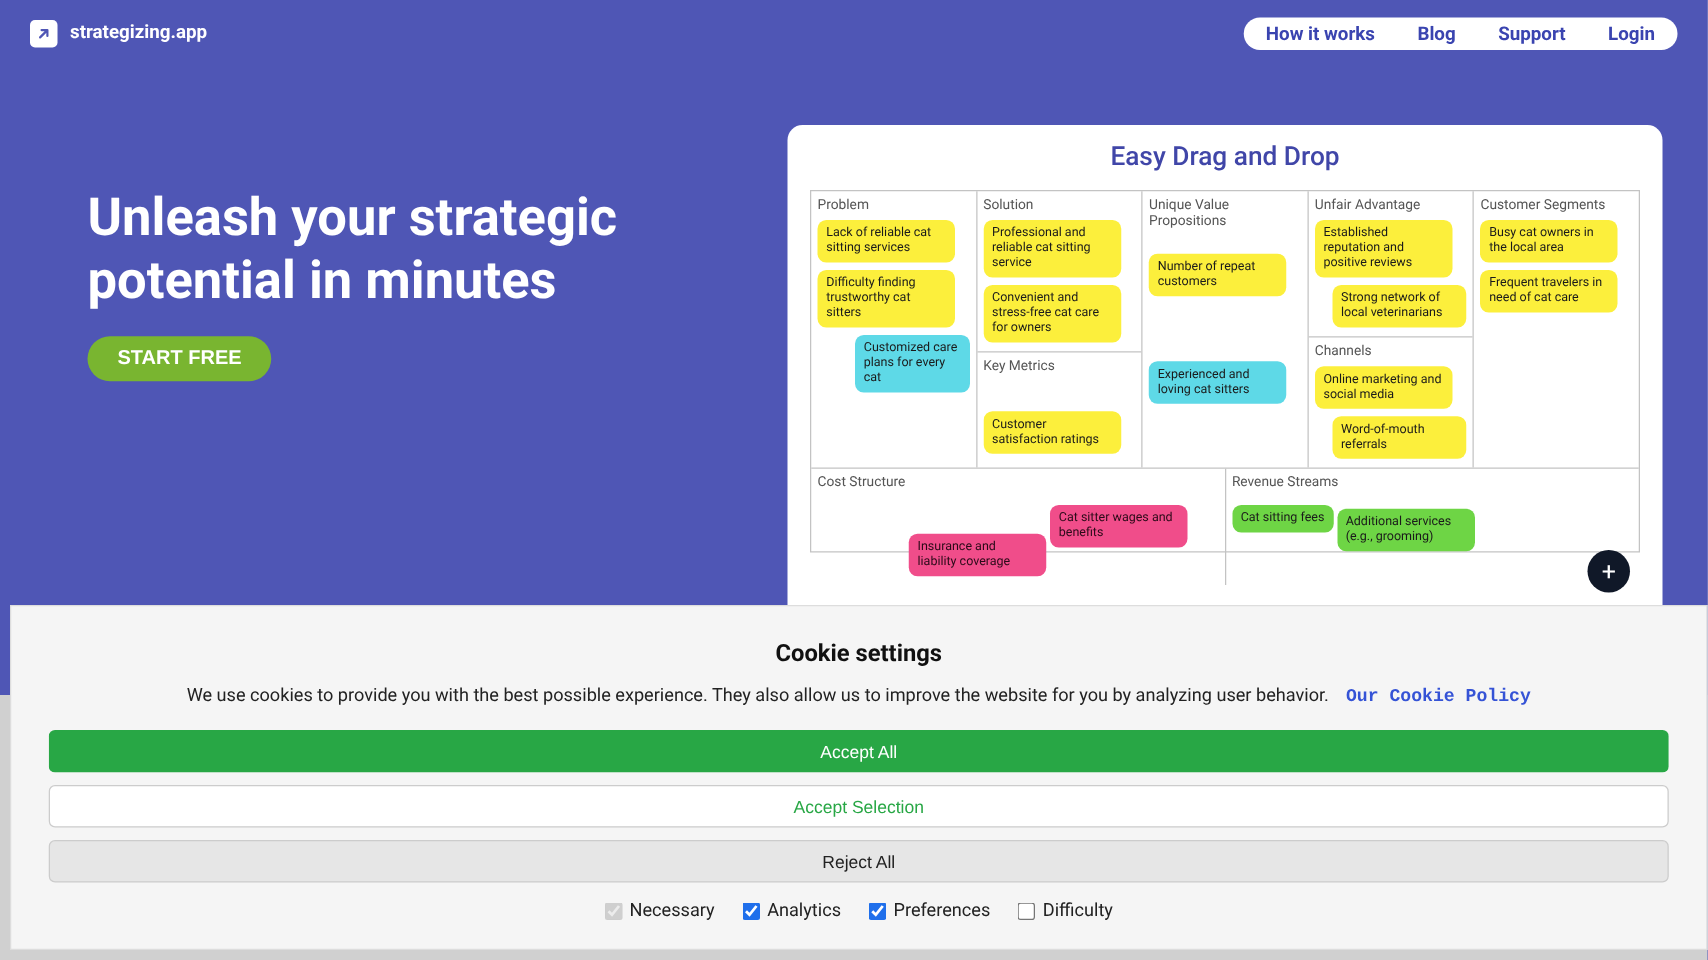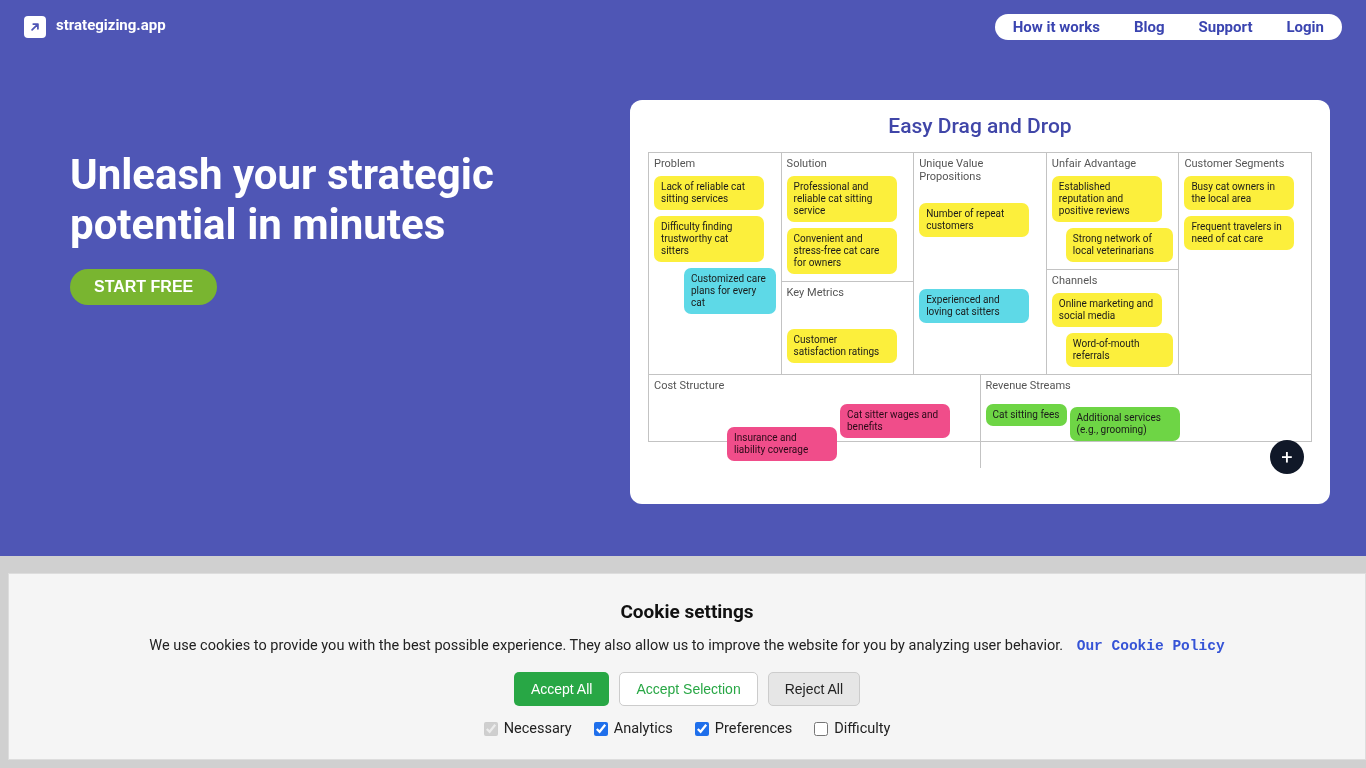--- a/index.html
+++ b/index.html
@@ -212,20 +212,21 @@
     margin-left: 10px;
     text-decoration: none;
     cursor: pointer;
     font-family: Liberation Mono, monospace;
   }
   .cookie-btns {
     display: flex;
     justify-content: center;
     gap: 10px;
     margin-bottom: 14px;
+    flex-direction: column;
   }
   .cbtn {
     padding: 8px 16px;
     border-radius: 5px;
     font-size: 14px;
     cursor: pointer;
     border: 1px solid transparent;
   }
   .cbtn.accept-all { background: #28a745; color: #fff; }
   .cbtn.accept-sel { background: #fff; color: #28a745; border-color: #ccc; }

